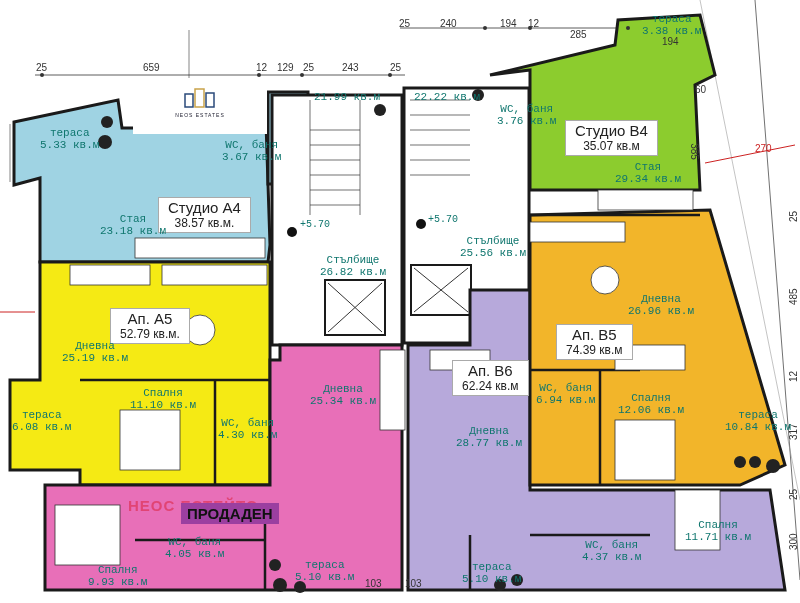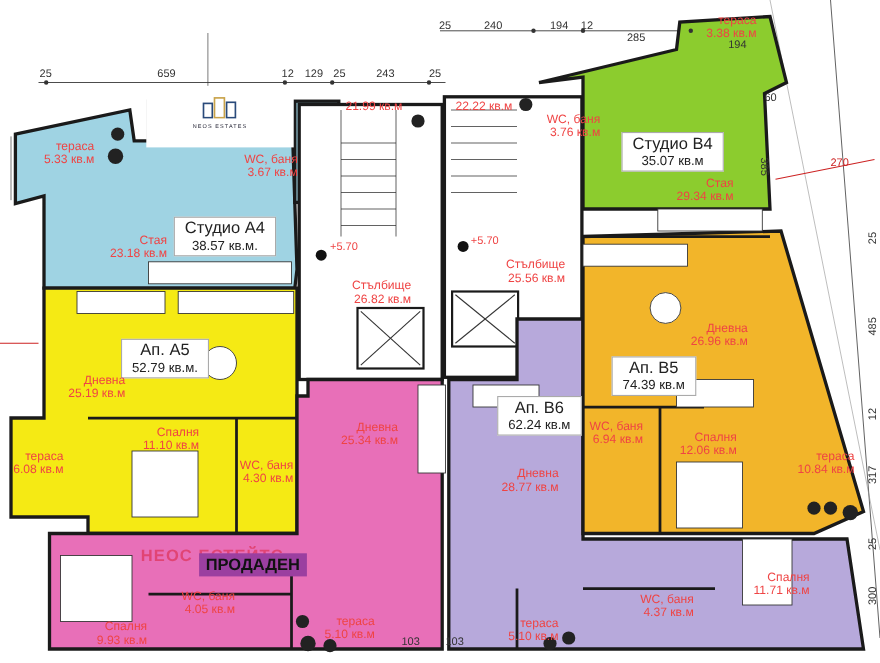--- a/index.html
+++ b/index.html
@@ -1,18 +1,18 @@
 <!DOCTYPE html>
 <html><head>
 <meta charset="utf-8">
 <style>
   html,body{margin:0;padding:0;background:#fff;}
   body{width:800px;height:603px;position:relative;overflow:hidden;font-family:"Liberation Sans",sans-serif;}
   .plan{position:absolute;left:0;top:0;width:800px;height:603px;}
-  .lbl{position:absolute;font-family:Liberation Sans, sans-serif;color:#ef4444;line-height:1.05;text-align:right;white-space:nowrap;}
+  .lbl{position:absolute;font-family:Liberation Mono, monospace;color:#0f766e;line-height:1.05;text-align:center;white-space:nowrap;}
   .lbl .t{font-size:11px;display:block;}
   .lbl .a{font-size:11px;display:block;}
   .unit-box{position:absolute;background:#fff;border:1px solid #aaa;padding:2px 9px;text-align:center;}
   .unit-box .n{font-size:15px;color:#222;display:block;line-height:1.1;}
   .unit-box .a{font-size:12px;color:#222;display:block;line-height:1.1;}
   .dim{position:absolute;font-size:10px;color:#333;font-family:"Liberation Sans",sans-serif;}
   .dim.v{transform:rotate(-90deg);transform-origin:left top;}
   .logo{position:absolute;left:133px;top:78px;width:134px;height:56px;background:#fff;}
   .logo .brand{position:absolute;left:0;width:100%;top:34px;text-align:center;font-size:5px;letter-spacing:1px;color:#223;}
   .sold{position:absolute;left:181px;top:503px;background:#9b3fa0;color:#111;font-weight:bold;font-size:15px;padding:2px 6px;}

